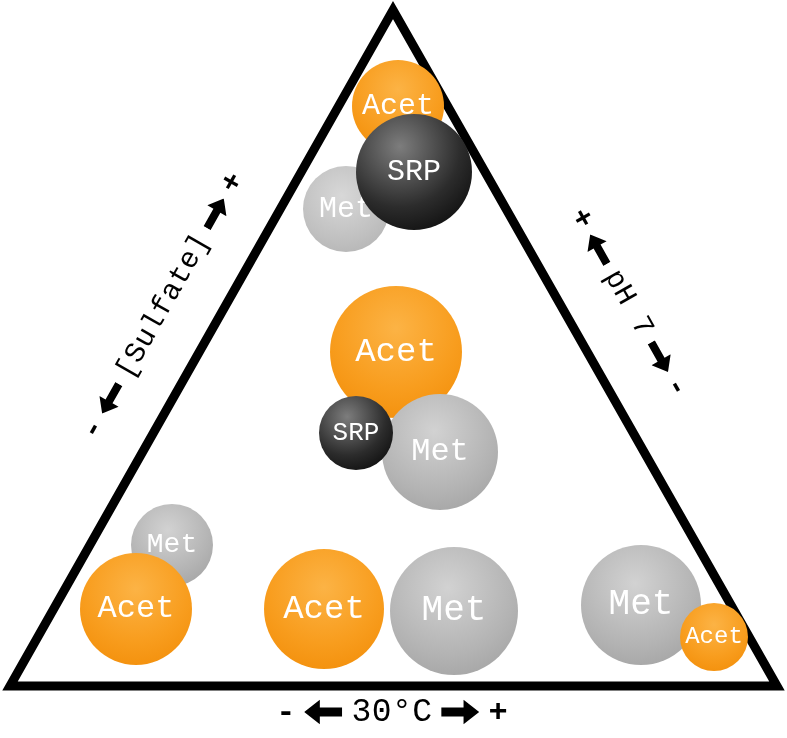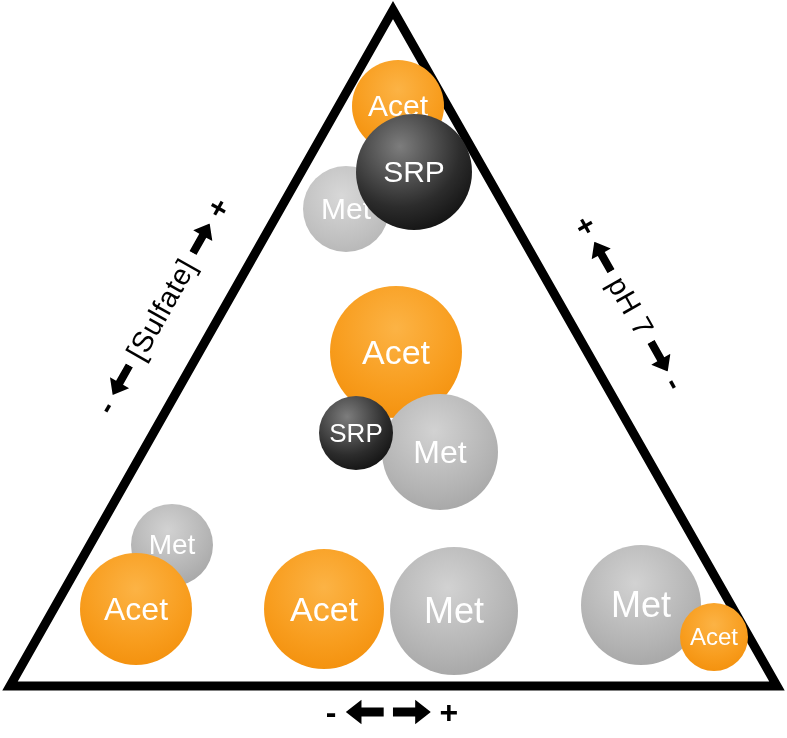--- a/index.html
+++ b/index.html
@@ -5,20 +5,21 @@
   * { box-sizing: border-box; }
   html, body { margin: 0; padding: 0; background: #ffffff; }
   body { font-family: "Liberation Sans", sans-serif; }
 
   .stage {
     position: relative;
     width: 787px;
     height: 738px;
     background: #ffffff;
     overflow: hidden;
+    font-family: Liberation Mono, monospace;
   }
 
   .triangle-svg {
     position: absolute;
     left: 0; top: 0;
     z-index: 1;
   }
 
   #bubbles {
     position: absolute;
@@ -123,19 +124,20 @@
       <path d="M0 7 H20 V0 L34 11 L20 22 V15 H0 Z" fill="#000000"></path>
     </svg>
     <span class="sign">-</span>
   </div>
 
   <div class="axis axis-bottom">
     <span class="sign">-</span>
     <svg class="arrow" width="38" height="25" viewBox="0 0 34 22">
       <path d="M34 7 H14 V0 L0 11 L14 22 V15 H34 Z" fill="#000000"></path>
     </svg>
+    <span class="lbl">30°C</span>
     <svg class="arrow" width="38" height="25" viewBox="0 0 34 22">
       <path d="M0 7 H20 V0 L34 11 L20 22 V15 H0 Z" fill="#000000"></path>
     </svg>
     <span class="sign">+</span>
   </div>
 
 </div>
 
 </body></html>

